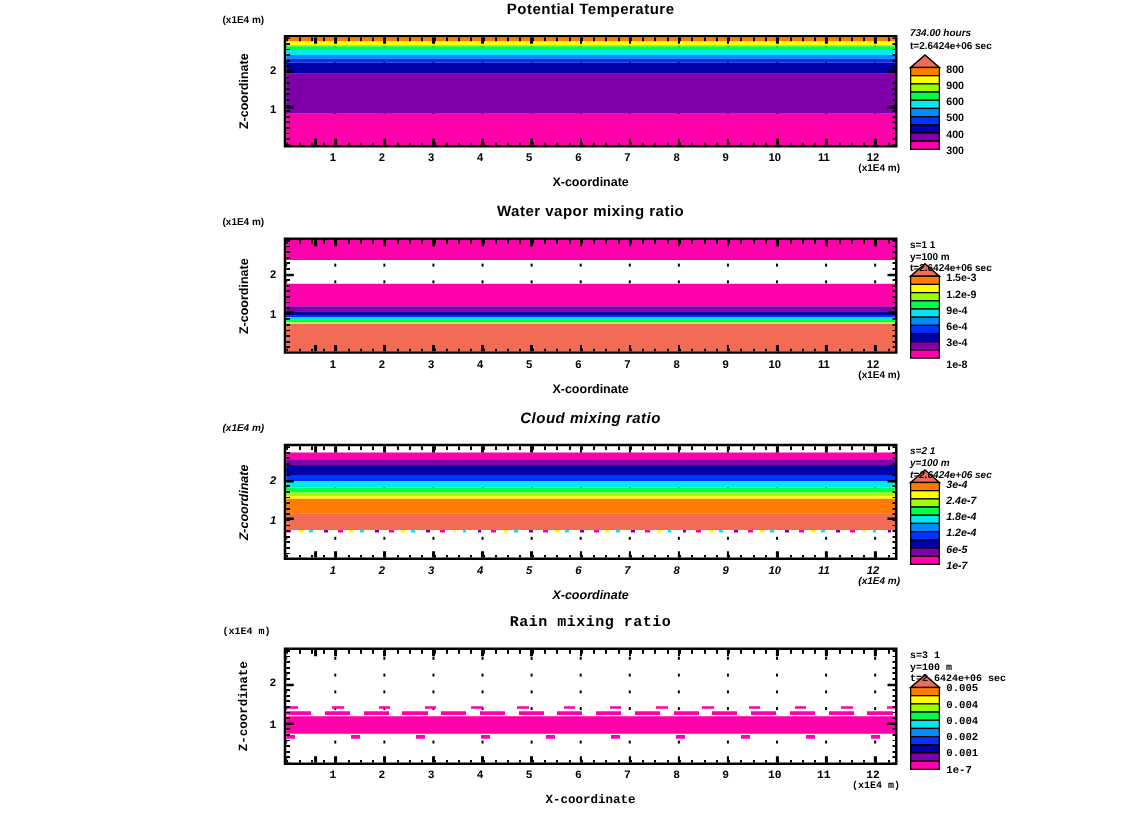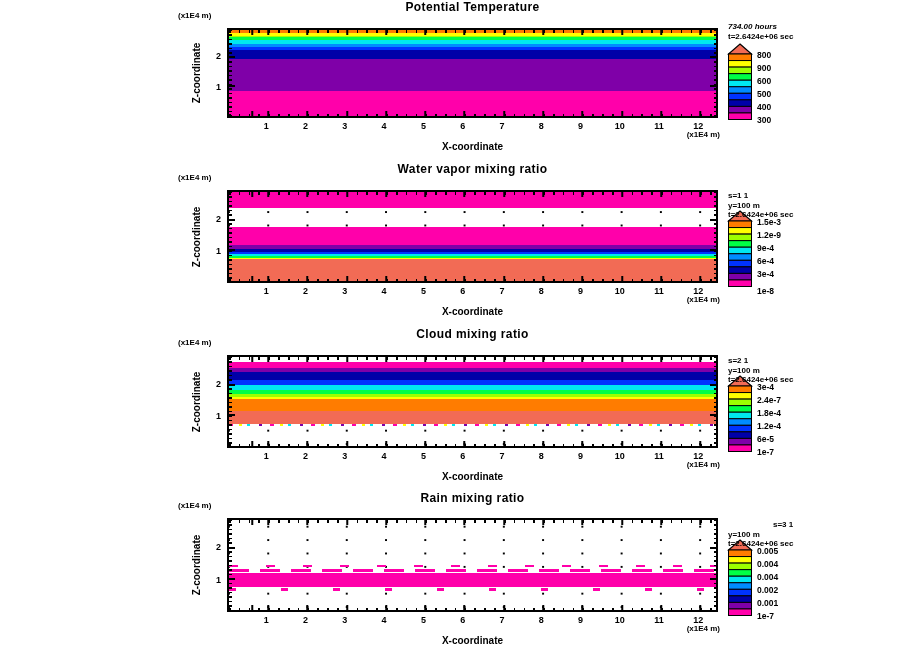--- a/index.html
+++ b/index.html
@@ -152,21 +152,21 @@
         <rect x="1.5" y="69.95" width="23" height="6.55" fill="#FF00AA" stroke="#000" stroke-width="1"></rect>
       </svg>
       <div class="cblab" style="top: 54.5px;">1.5e-3</div>
       <div class="cblab" style="top: 67.6px;">1.2e-9</div>
       <div class="cblab" style="top: 80.7px;">9e-4</div>
       <div class="cblab" style="top: 93.8px;">6e-4</div>
       <div class="cblab" style="top: 106.9px;">3e-4</div>
       <div class="cblab" style="top: 124px;">1e-8</div>
     </section>
 
-  <section class="panel" id="panel2" style="top: 327px;">
+  <section class="panel" id="panel2" style="top: 327px; font-style: italic;">
     <div class="ptitle">Cloud mixing ratio</div>
     <div class="yunit" style="top: 11px;">(x1E4 m)</div>
     <div class="ylab" style="top: 74.5px;">Z-coordinate</div>
     <div class="pbox" style="top: 28px; height: 93px; position: absolute; background-image: radial-gradient(circle, rgb(0, 0, 0) 0px, rgb(0, 0, 0) 0.9px, transparent 1px); background-size: 39.28px 13.4px; background-position: 19.6px 0px;">
         <div class="band" style="top: 5.51724%; height: 6.55172%; background-color: rgb(255, 0, 170);"></div>
         <div class="band" style="top: 12.069%; height: 5.17241%; background-color: rgb(127, 0, 168);"></div>
         <div class="band" style="top: 17.2414%; height: 8.27586%; background-color: rgb(0, 0, 168);"></div>
         <div class="band" style="top: 25.5172%; height: 5.51724%; background-color: rgb(0, 51, 255);"></div>
         <div class="band" style="top: 31.0345%; height: 5.51724%; background-color: rgb(0, 232, 240);"></div>
         <div class="band" style="top: 36.5517%; height: 4.48276%; background-color: rgb(0, 255, 70);"></div>
@@ -219,21 +219,21 @@
         <rect x="1.5" y="69.95" width="23" height="6.55" fill="#FF00AA" stroke="#000" stroke-width="1"></rect>
       </svg>
       <div class="cblab" style="top: 54.5px;">3e-4</div>
       <div class="cblab" style="top: 67.6px;">2.4e-7</div>
       <div class="cblab" style="top: 80.7px;">1.8e-4</div>
       <div class="cblab" style="top: 93.8px;">1.2e-4</div>
       <div class="cblab" style="top: 106.9px;">6e-5</div>
       <div class="cblab" style="top: 120px;">1e-7</div>
     </section>
 
-  <section class="panel" id="panel3" style="top: 491px;">
+  <section class="panel" id="panel3" style="top: 491px; font-family: Liberation Mono, monospace;">
     <div class="ptitle">Rain mixing ratio</div>
     <div class="yunit" style="top: 10px;">(x1E4 m)</div>
     <div class="ylab" style="top: 74px;">Z-coordinate</div>
     <div class="pbox" style="top: 27px; height: 94px; position: absolute; background-image: radial-gradient(circle, rgb(0, 0, 0) 0px, rgb(0, 0, 0) 0.9px, transparent 1px); background-size: 39.28px 13.4px; background-position: 19.6px 0px;">
         <div class="band" style="top: 50.3448%; height: 2.06897%; background-image: repeating-linear-gradient(90deg, rgb(255, 0, 170) 0px, rgb(255, 0, 170) 9px, transparent 9px, transparent 37px);"></div>
         <div class="band" style="top: 54.8276%; height: 2.75862%; background-image: repeating-linear-gradient(90deg, rgb(255, 0, 170) 0px, rgb(255, 0, 170) 20px, transparent 20px, transparent 31px);"></div>
         <div class="band" style="top: 58.6207%; height: 15.8621%; background-color: rgb(255, 0, 170);"></div>
         <div class="band" style="top: 75.5172%; height: 3.10345%; background-image: repeating-linear-gradient(90deg, rgb(255, 0, 170) 0px, rgb(255, 0, 170) 7px, transparent 7px, transparent 52px);"></div>
         <div class="strip" style="top: 0px; left: 0px; right: 0px; height: 2.5px; background-image: repeating-linear-gradient(90deg, rgb(0, 0, 0) 0px, rgb(0, 0, 0) 1.6px, transparent 1.6px, transparent 9.82px);"></div>
         <div class="strip" style="top: 0px; left: 0px; right: 0px; height: 5px; background-image: repeating-linear-gradient(90deg, rgb(0, 0, 0) 0px, rgb(0, 0, 0) 2px, transparent 2px, transparent 39.28px); background-position: 38.28px 0px;"></div>
@@ -255,21 +255,21 @@
       <div class="xt" style="left: 334.84px; top: 124px;">3</div>
       <div class="xt" style="left: 374.12px; top: 124px;">4</div>
       <div class="xt" style="left: 413.4px; top: 124px;">5</div>
       <div class="xt" style="left: 452.68px; top: 124px;">6</div>
       <div class="xt" style="left: 491.96px; top: 124px;">7</div>
       <div class="xt" style="left: 531.24px; top: 124px;">8</div>
       <div class="xt" style="left: 570.52px; top: 124px;">9</div>
       <div class="xt" style="left: 609.8px; top: 124px;">10</div>
       <div class="xt" style="left: 649.08px; top: 124px;">11</div>
       <div class="xt" style="left: 688.36px; top: 124px;">12</div>
-      <div class="legline" style="top: 29px; margin-left: 45px;">s=3 1</div>
+      <div class="legline" style="top: 29px;">s=3 1</div>
       <div class="legline" style="top: 38.5px;">y=100 m</div>
       <div class="legline" style="top: 48px;">t=2.6424e+06 sec</div>
       <svg width="26" height="79" class="cbsvg" style="top: 48px;">
         <polygon points="13,1 24.5,11 1.5,11" fill="#F26B55" stroke="#000" stroke-width="1.2"></polygon>
         <rect x="1.5" y="11.00" width="23" height="6.55" fill="#FF7C00" stroke="#000" stroke-width="1"></rect>
         <rect x="1.5" y="17.55" width="23" height="6.55" fill="#FFFF00" stroke="#000" stroke-width="1"></rect>
         <rect x="1.5" y="24.10" width="23" height="6.55" fill="#9CFF00" stroke="#000" stroke-width="1"></rect>
         <rect x="1.5" y="30.65" width="23" height="6.55" fill="#00FF46" stroke="#000" stroke-width="1"></rect>
         <rect x="1.5" y="37.20" width="23" height="6.55" fill="#00E8F0" stroke="#000" stroke-width="1"></rect>
         <rect x="1.5" y="43.75" width="23" height="6.55" fill="#008CFF" stroke="#000" stroke-width="1"></rect>

